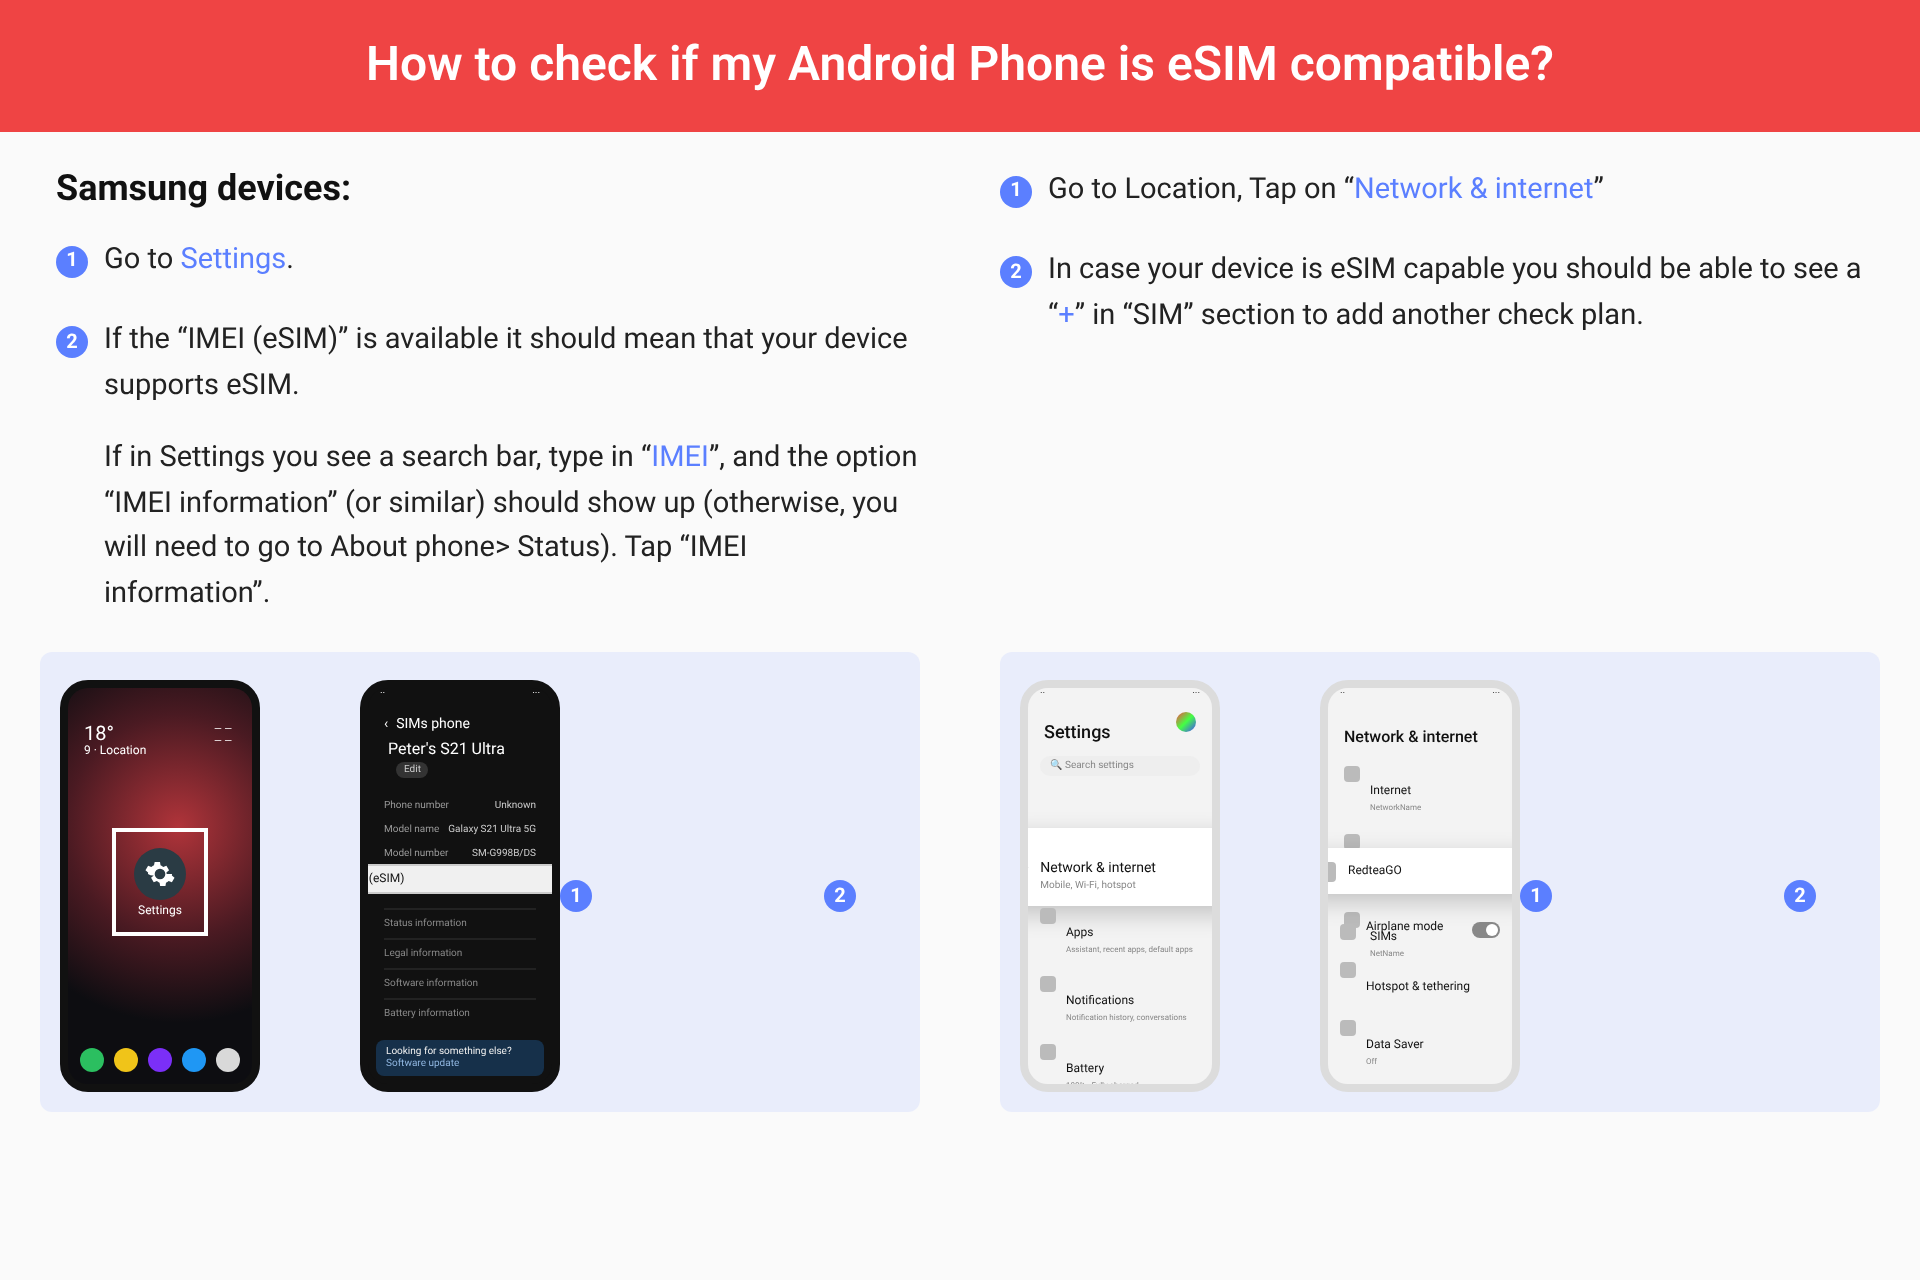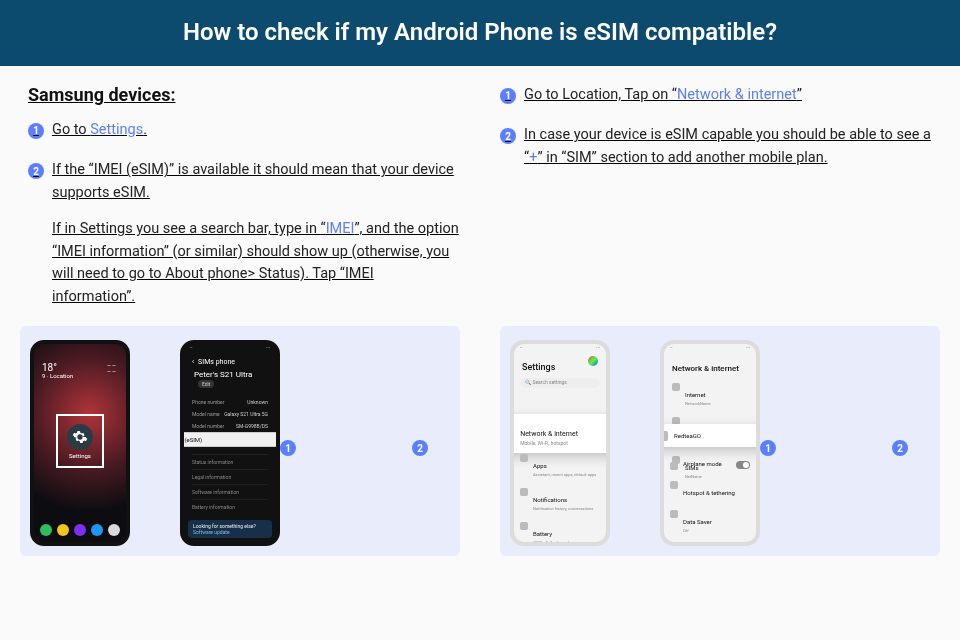--- a/index.html
+++ b/index.html
@@ -4,36 +4,35 @@
 <style>
   * { box-sizing: border-box; margin: 0; padding: 0; }
   body {
     font-family: -apple-system, BlinkMacSystemFont, "Segoe UI", Roboto, sans-serif;
     background: #fafafa;
     width: 960px;
     height: 640px;
     overflow: hidden;
   }
   .banner {
-    background: #0c4a6e;
+    background: #ef4444;
     color: #fff;
     text-align: center;
     padding: 18px 12px 20px;
     font-size: 24px;
     font-weight: 600;
   }
   .content {
     display: flex;
     padding: 18px 28px 0;
     gap: 40px;
   }
   .col {
     flex: 1;
     min-width: 0;
-    text-decoration: underline;
   }
   .col h2 {
     font-size: 18px;
     font-weight: 700;
     color: #111;
     margin-bottom: 14px;
   }
   .steps { list-style: none; }
   .steps li {
     display: flex;
@@ -266,21 +265,21 @@
         <div class="step-body">
           <p>
             <span>Go to Location, Tap on “</span><span class="link">Network &amp; internet</span><span>”</span>
           </p>
         </div>
       </li>
       <li>
         <span class="step-bullet">2</span>
         <div class="step-body">
           <p>
-            <span>In case your device is eSIM capable you should be able to see a “</span><span class="link">+</span><span>” in “SIM” section to add another mobile plan.</span>
+            <span>In case your device is eSIM capable you should be able to see a “</span><span class="link">+</span><span>” in “SIM” section to add another check plan.</span>
           </p>
         </div>
       </li>
     </ul>
   </div>
 </div>
 
 <div class="screens-row">
 
   <div class="screens-box">

